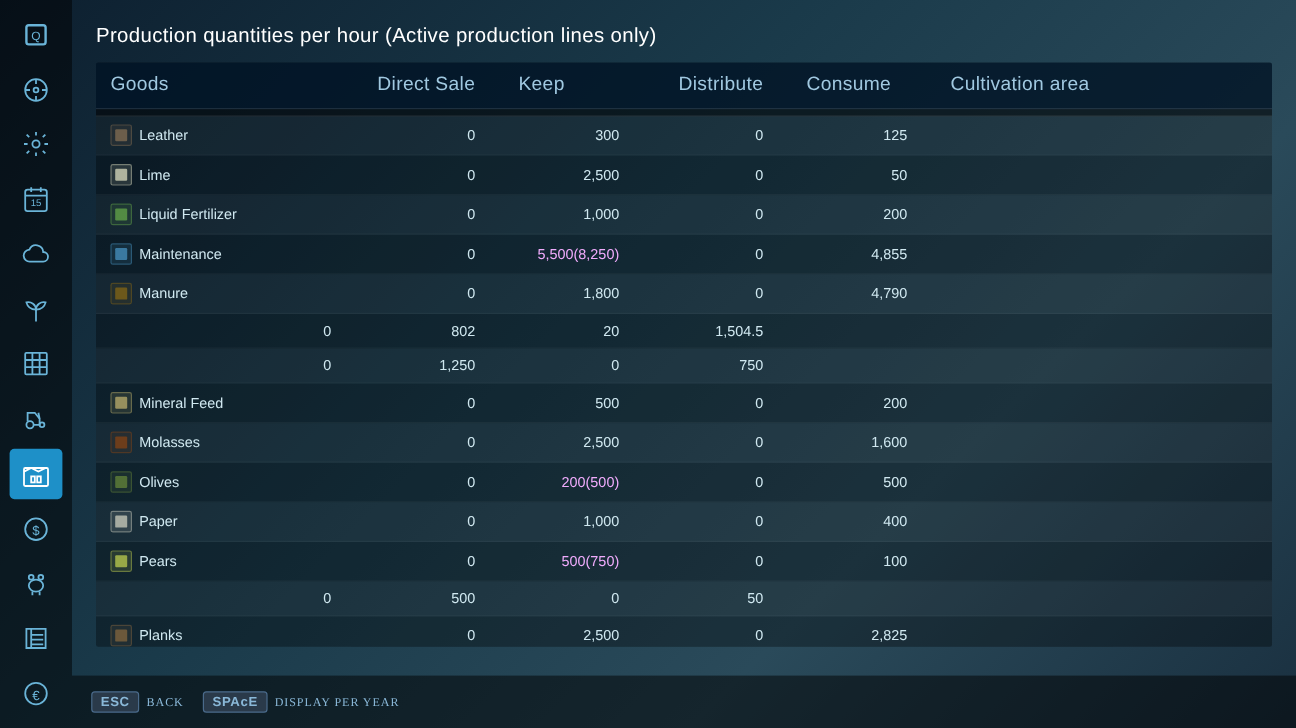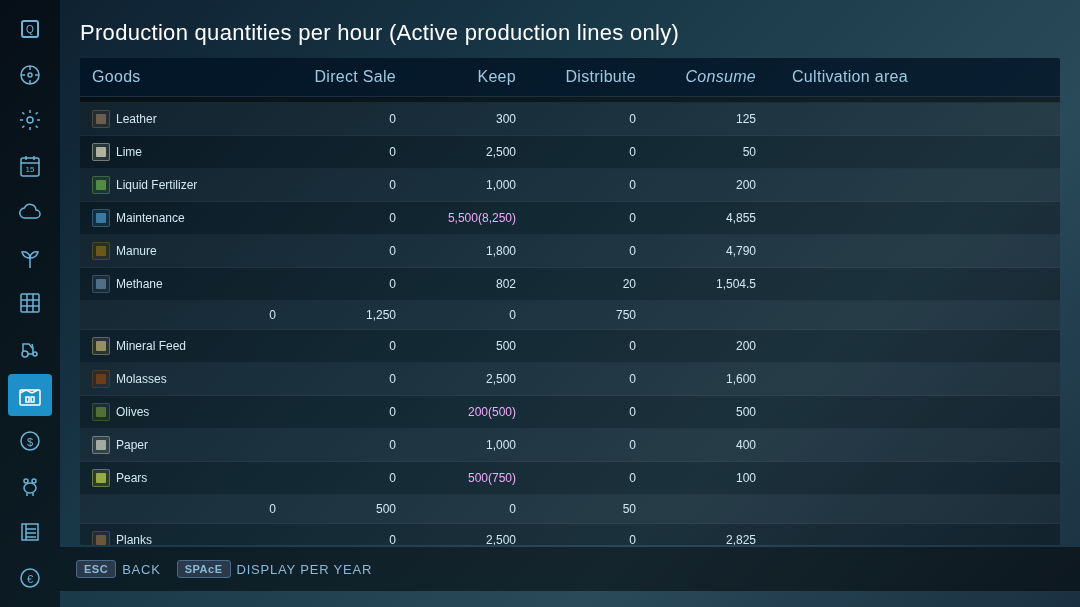--- a/index.html
+++ b/index.html
@@ -63,21 +63,21 @@
       left: 60px;
       top: 0;
       right: 0;
       bottom: 0;
       padding: 20px 20px 50px 20px;
       overflow: hidden;
     }
 
     .page-title {
       color: white;
-      font-size: 22px;
+      font-size: 17px;
       font-weight: 400;
       margin-bottom: 12px;
       letter-spacing: 0.3px;
     }
 
     
     .table-container {
       background: rgba(0,0,0,0.25);
       border-radius: 2px;
       overflow: hidden;
@@ -165,21 +165,21 @@
       display: inline-flex;
       align-items: center;
       justify-content: center;
       font-size: 10px;
       flex-shrink: 0;
     }
 
     
     .bottom-bar {
       position: absolute;
-      bottom: 16px;
+      bottom: 0;
       left: 60px;
       right: 0;
       height: 44px;
       background: rgba(0,0,0,0.5);
       display: flex;
       align-items: center;
       padding: 0 16px;
       gap: 16px;
     }
 
@@ -195,23 +195,24 @@
       border-radius: 3px;
       padding: 2px 7px;
       color: #8ab8d8;
       font-size: 11px;
       font-weight: bold;
       letter-spacing: 0.5px;
     }
 
     .key-label {
       color: #8ab8d8;
-      font-size: 13px;
+      font-size: 10px;
       text-transform: uppercase;
       letter-spacing: 0.8px;
+      font-family: Liberation Serif, serif;
     }
   </style>
 </head>
 <body>
 
 <div class="bg"></div>
 
 <div class="sidebar">
   <div class="sidebar-item">
     <svg class="sidebar-icon" viewBox="0 0 24 24" fill="none" stroke="#6ab4d8" stroke-width="2">
@@ -313,23 +314,23 @@
 </div>
 
 <div class="main">
   <div class="page-title">Production quantities per hour (Active production lines only)</div>
 
   <div class="table-container">
 
     <div class="table-header">
       <div class="col">Goods</div>
       <div class="col" style="text-align:right; padding-right:24px;">Direct Sale</div>
-      <div class="col" style="text-align:right; padding-right:24px;">Keep</div>
+      <div class="col" style="padding-right:24px;">Keep</div>
       <div class="col" style="text-align:right; padding-right:24px;">Distribute</div>
-      <div class="col" style="text-align:right; padding-right:24px;font-style:italic;">Consume</div>
+      <div class="col" style="padding-right:24px;">Consume</div>
       <div class="col">Cultivation area</div>
     </div>
 
     <div style="height:6px; background: rgba(0,0,0,0.4); border-bottom:1px solid rgba(255,255,255,0.08);"></div>
 
     <div class="table-body" id="table-body">
     <div class="table-row">
     <div class="cell goods">
       <span class="goods-icon" style="background: #8b735522; border: 1px solid #8b735566;">
         <svg width="12" height="12" viewBox="0 0 12 12">
@@ -398,28 +399,20 @@
       </span>
       <span>Manure</span>
     </div>
     <div class="cell num">0</div>
     <div class="cell num ">1,800</div>
     <div class="cell num">0</div>
     <div class="cell num">4,790</div>
     <div class="cell"></div>
   </div>
         <div class="table-row">
-    <div class="cell goods">
-      <span class="goods-icon" style="background: #6a8aaa22; border: 1px solid #6a8aaa66;">
-        <svg width="12" height="12" viewBox="0 0 12 12">
-                <rect x="1" y="1" width="10" height="10" rx="1" fill="#6a8aaa" opacity="0.7"></rect>
-              </svg>
-      </span>
-      <span>Methane</span>
-    </div>
     <div class="cell num">0</div>
     <div class="cell num ">802</div>
     <div class="cell num">20</div>
     <div class="cell num">1,504.5</div>
     <div class="cell"></div>
   </div>
         <div class="table-row">
     <div class="cell num">0</div>
     <div class="cell num ">1,250</div>
     <div class="cell num">0</div>

